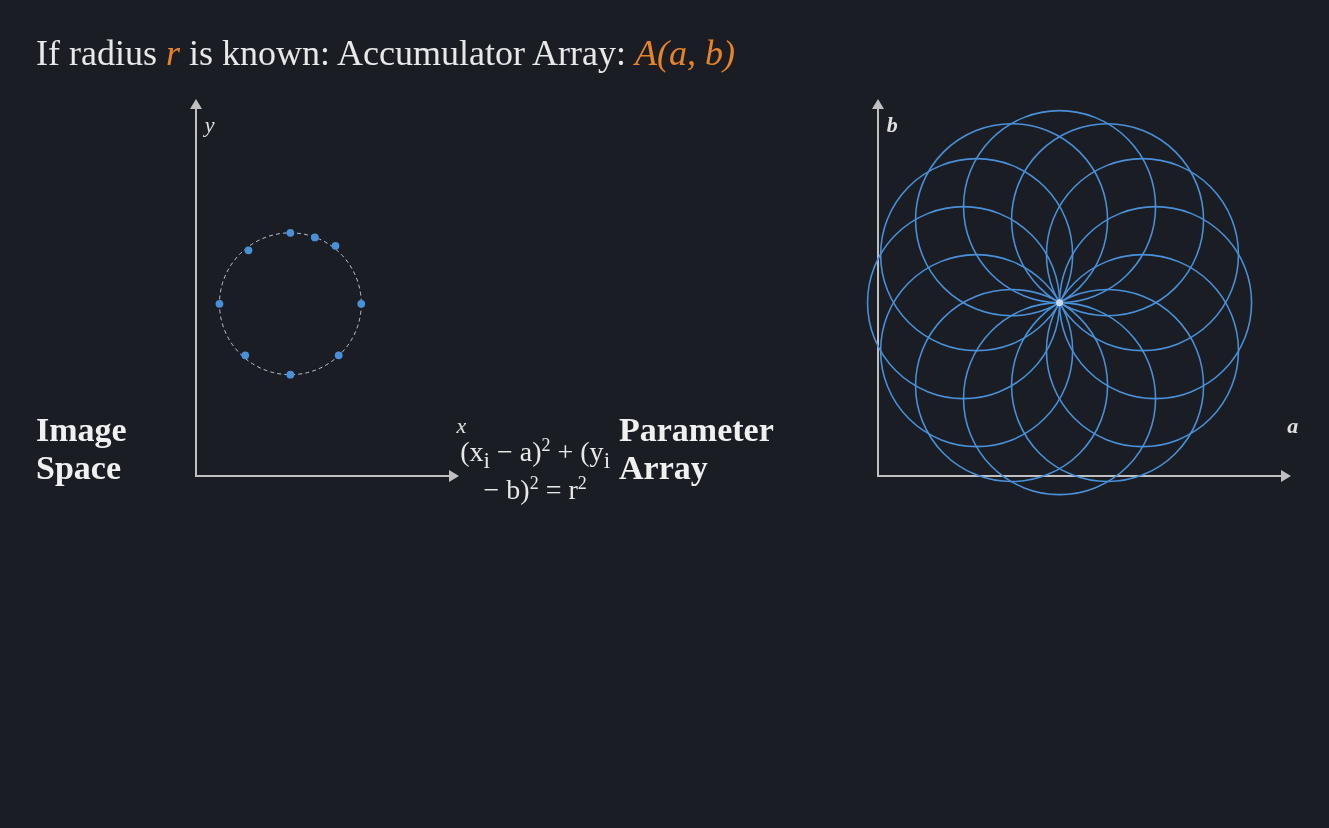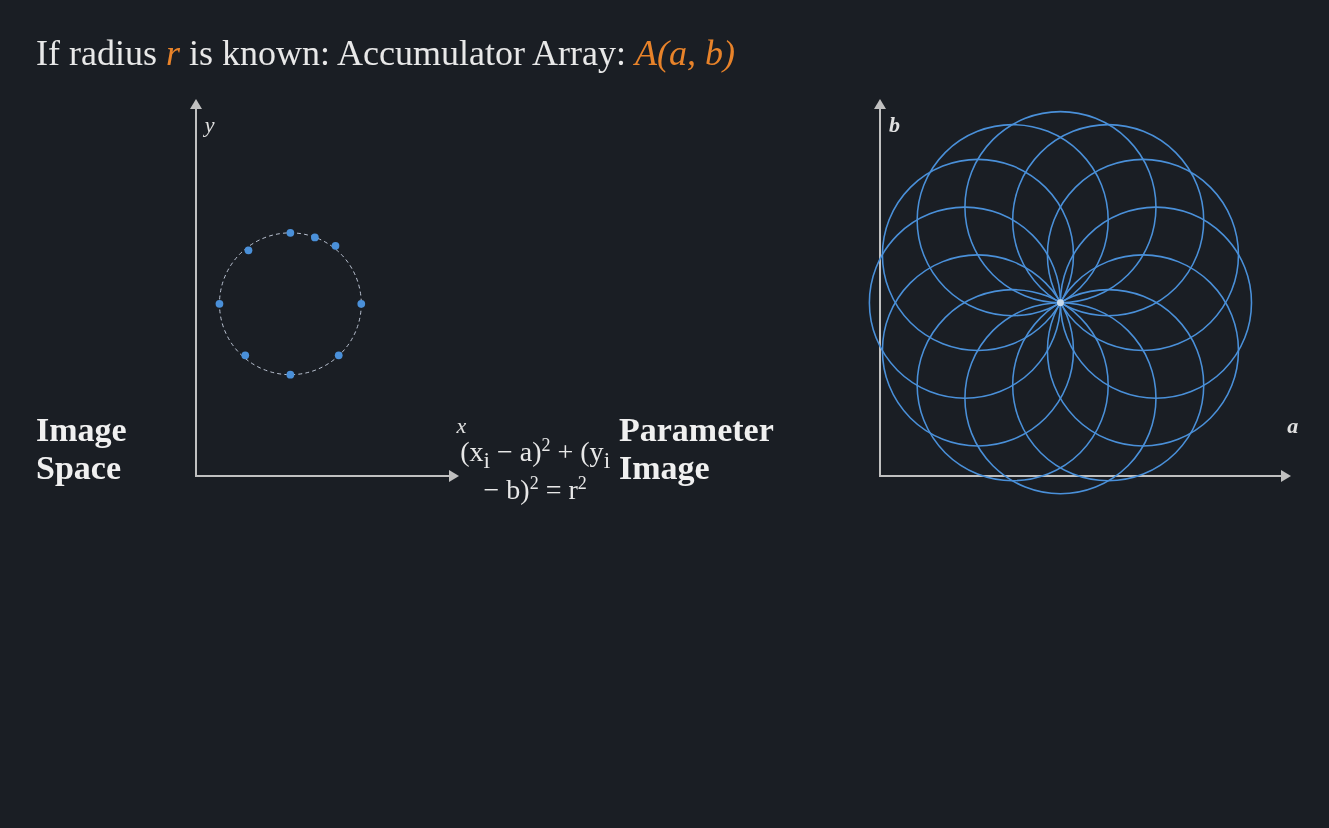--- a/index.html
+++ b/index.html
@@ -197,21 +197,21 @@
       </div>
 
       <div class="formula-area">
         <div class="formula">
           (x<sub>i</sub> − a)<sup>2</sup> + (y<sub>i</sub> − b)<sup>2</sup> = r<sup>2</sup>
         </div>
       </div>
     </div>
 
     <div class="panel">
-      <div class="panel-title">Parameter Image</div>
+      <div class="panel-title">Parameter Array</div>
 
       <div class="graph-area" style="width:500px;">
 
         <div class="axis-x" style="right:-10px;">
           <span class="axis-label-x" style="font-weight:bold;">a</span>
         </div>
         <div class="axis-y">
           <span class="axis-label-y" style="font-weight:bold;">b</span>
         </div>
 

